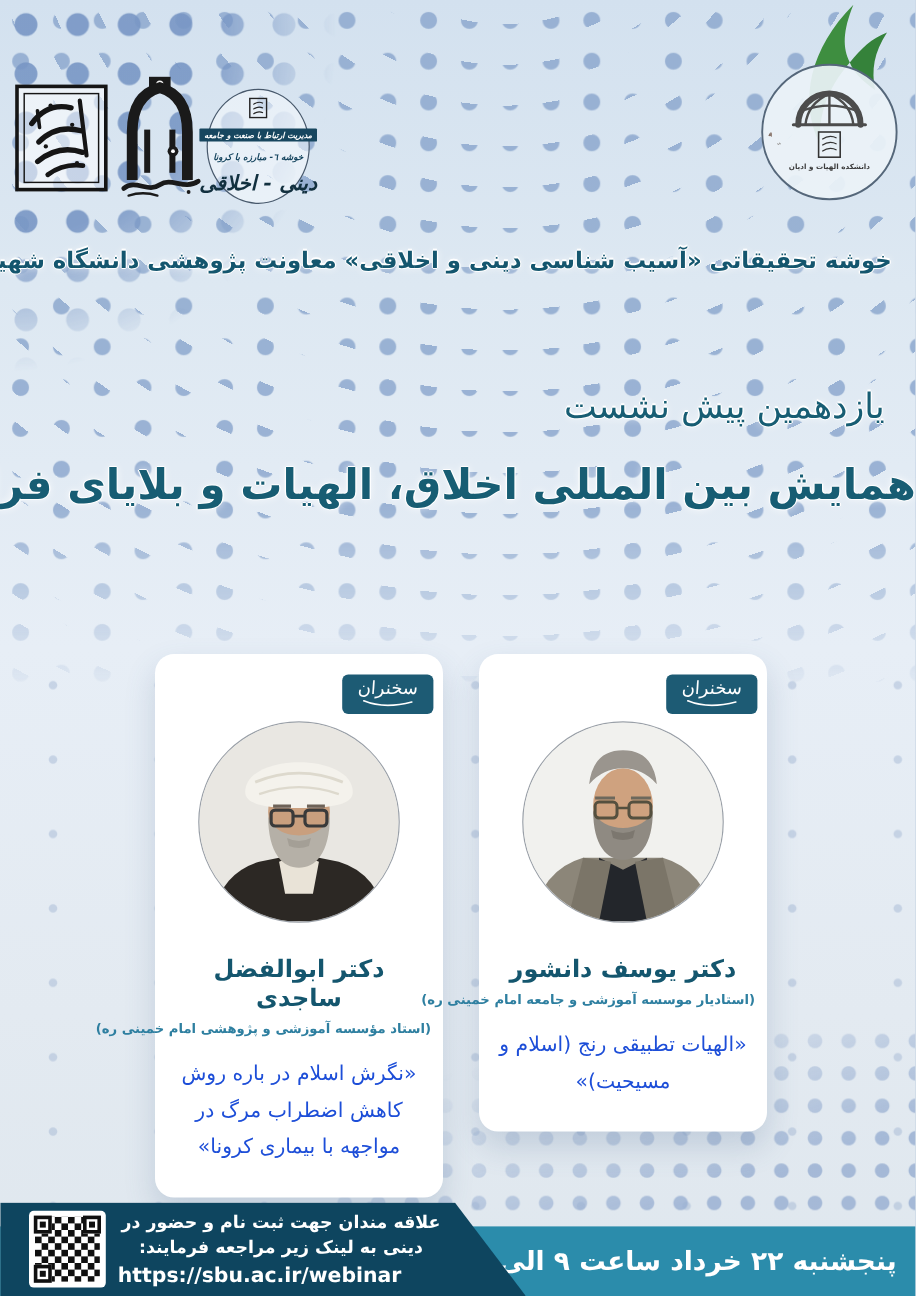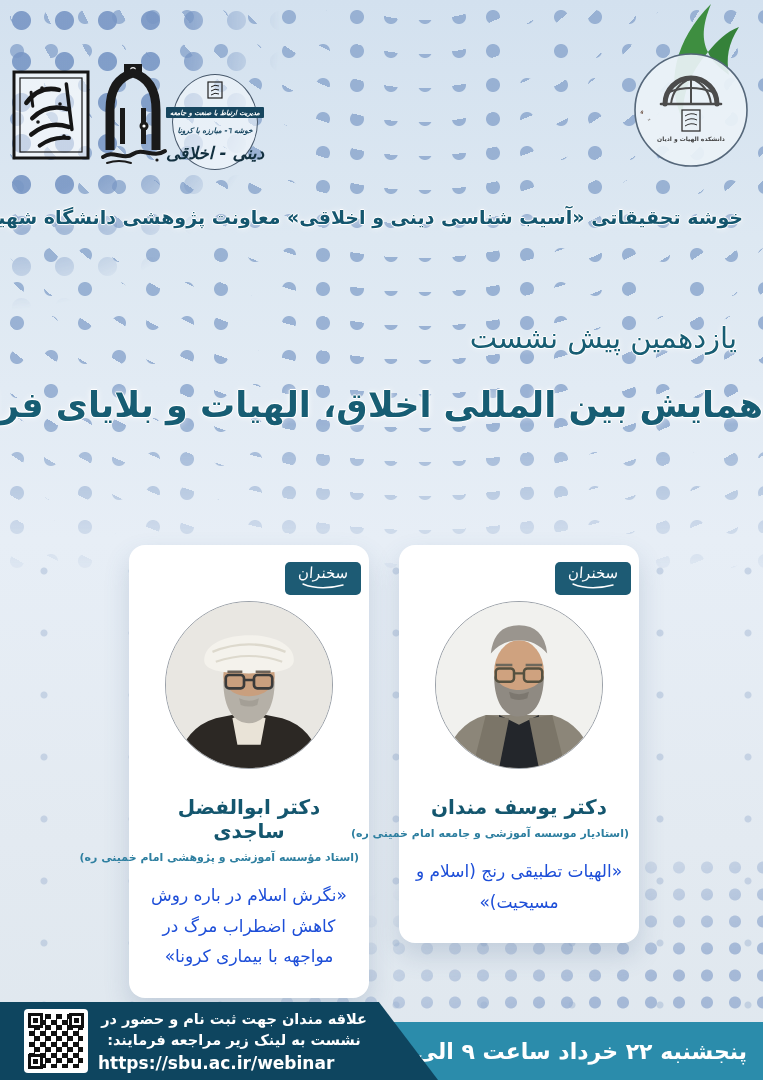--- a/index.html
+++ b/index.html
@@ -239,36 +239,36 @@
           <ellipse cx="50" cy="42" rx="15" ry="19" fill="#cfa27f"></ellipse>
           <path d="M35 44 C35 62 42 69 50 69 C58 69 65 62 65 44 C61 56 39 56 35 44 Z" fill="#8f8a82"></path>
           <path d="M44 54 q6 3 12 0 l-1 4 q-5 2 -10 0 Z" fill="#7c776f"></path>
           <path d="M33 31 Q35 14 50 14 Q65 14 67 31 Q60 23 50 23 Q40 23 33 31 Z" fill="#9a958e"></path>
           <rect x="36" y="40" width="11" height="8" rx="2" fill="none" stroke="#55503f" stroke-width="1.5"></rect>
           <rect x="53" y="40" width="11" height="8" rx="2" fill="none" stroke="#55503f" stroke-width="1.5"></rect>
           <path d="M47 43 h6" stroke="#55503f" stroke-width="1.3"></path>
           <path d="M36 38 h10 M54 38 h10" stroke="#6d685c" stroke-width="1.5"></path>
         </svg>
       </div>
-      <div class="name">دکتر یوسف مندان</div>
+      <div class="name">دکتر یوسف دانشور</div>
       <div class="aff">(استادیار موسسه آموزشی و جامعه امام خمینی ره)</div>
       <div class="talk">«الهیات تطبیقی رنج (اسلام و مسیحیت)»</div>
     </div>
 
   </div>
 
   <div class="bar-teal">
     <div class="datetime">پنجشنبه ۲۲ خرداد ساعت ۹ الی ۱۱</div>
   </div>
 
   <div class="panel-navy">
     <div class="qr">
       <div class="qr-grid">
         <div class="finder tl"></div>
         <div class="finder tr"></div>
         <div class="finder bl"></div>
       </div>
     </div>
-    <div class="register">علاقه مندان جهت ثبت نام و حضور در نشست به لینک زیر مراجعه فرمایند:</div>
+    <div class="register">علاقه مندان جهت ثبت نام و حضور در دینی به لینک زیر مراجعه فرمایند:</div>
     <div class="url">https://sbu.ac.ir/webinar</div>
   </div>
 
 </div>
 
 </body></html>

